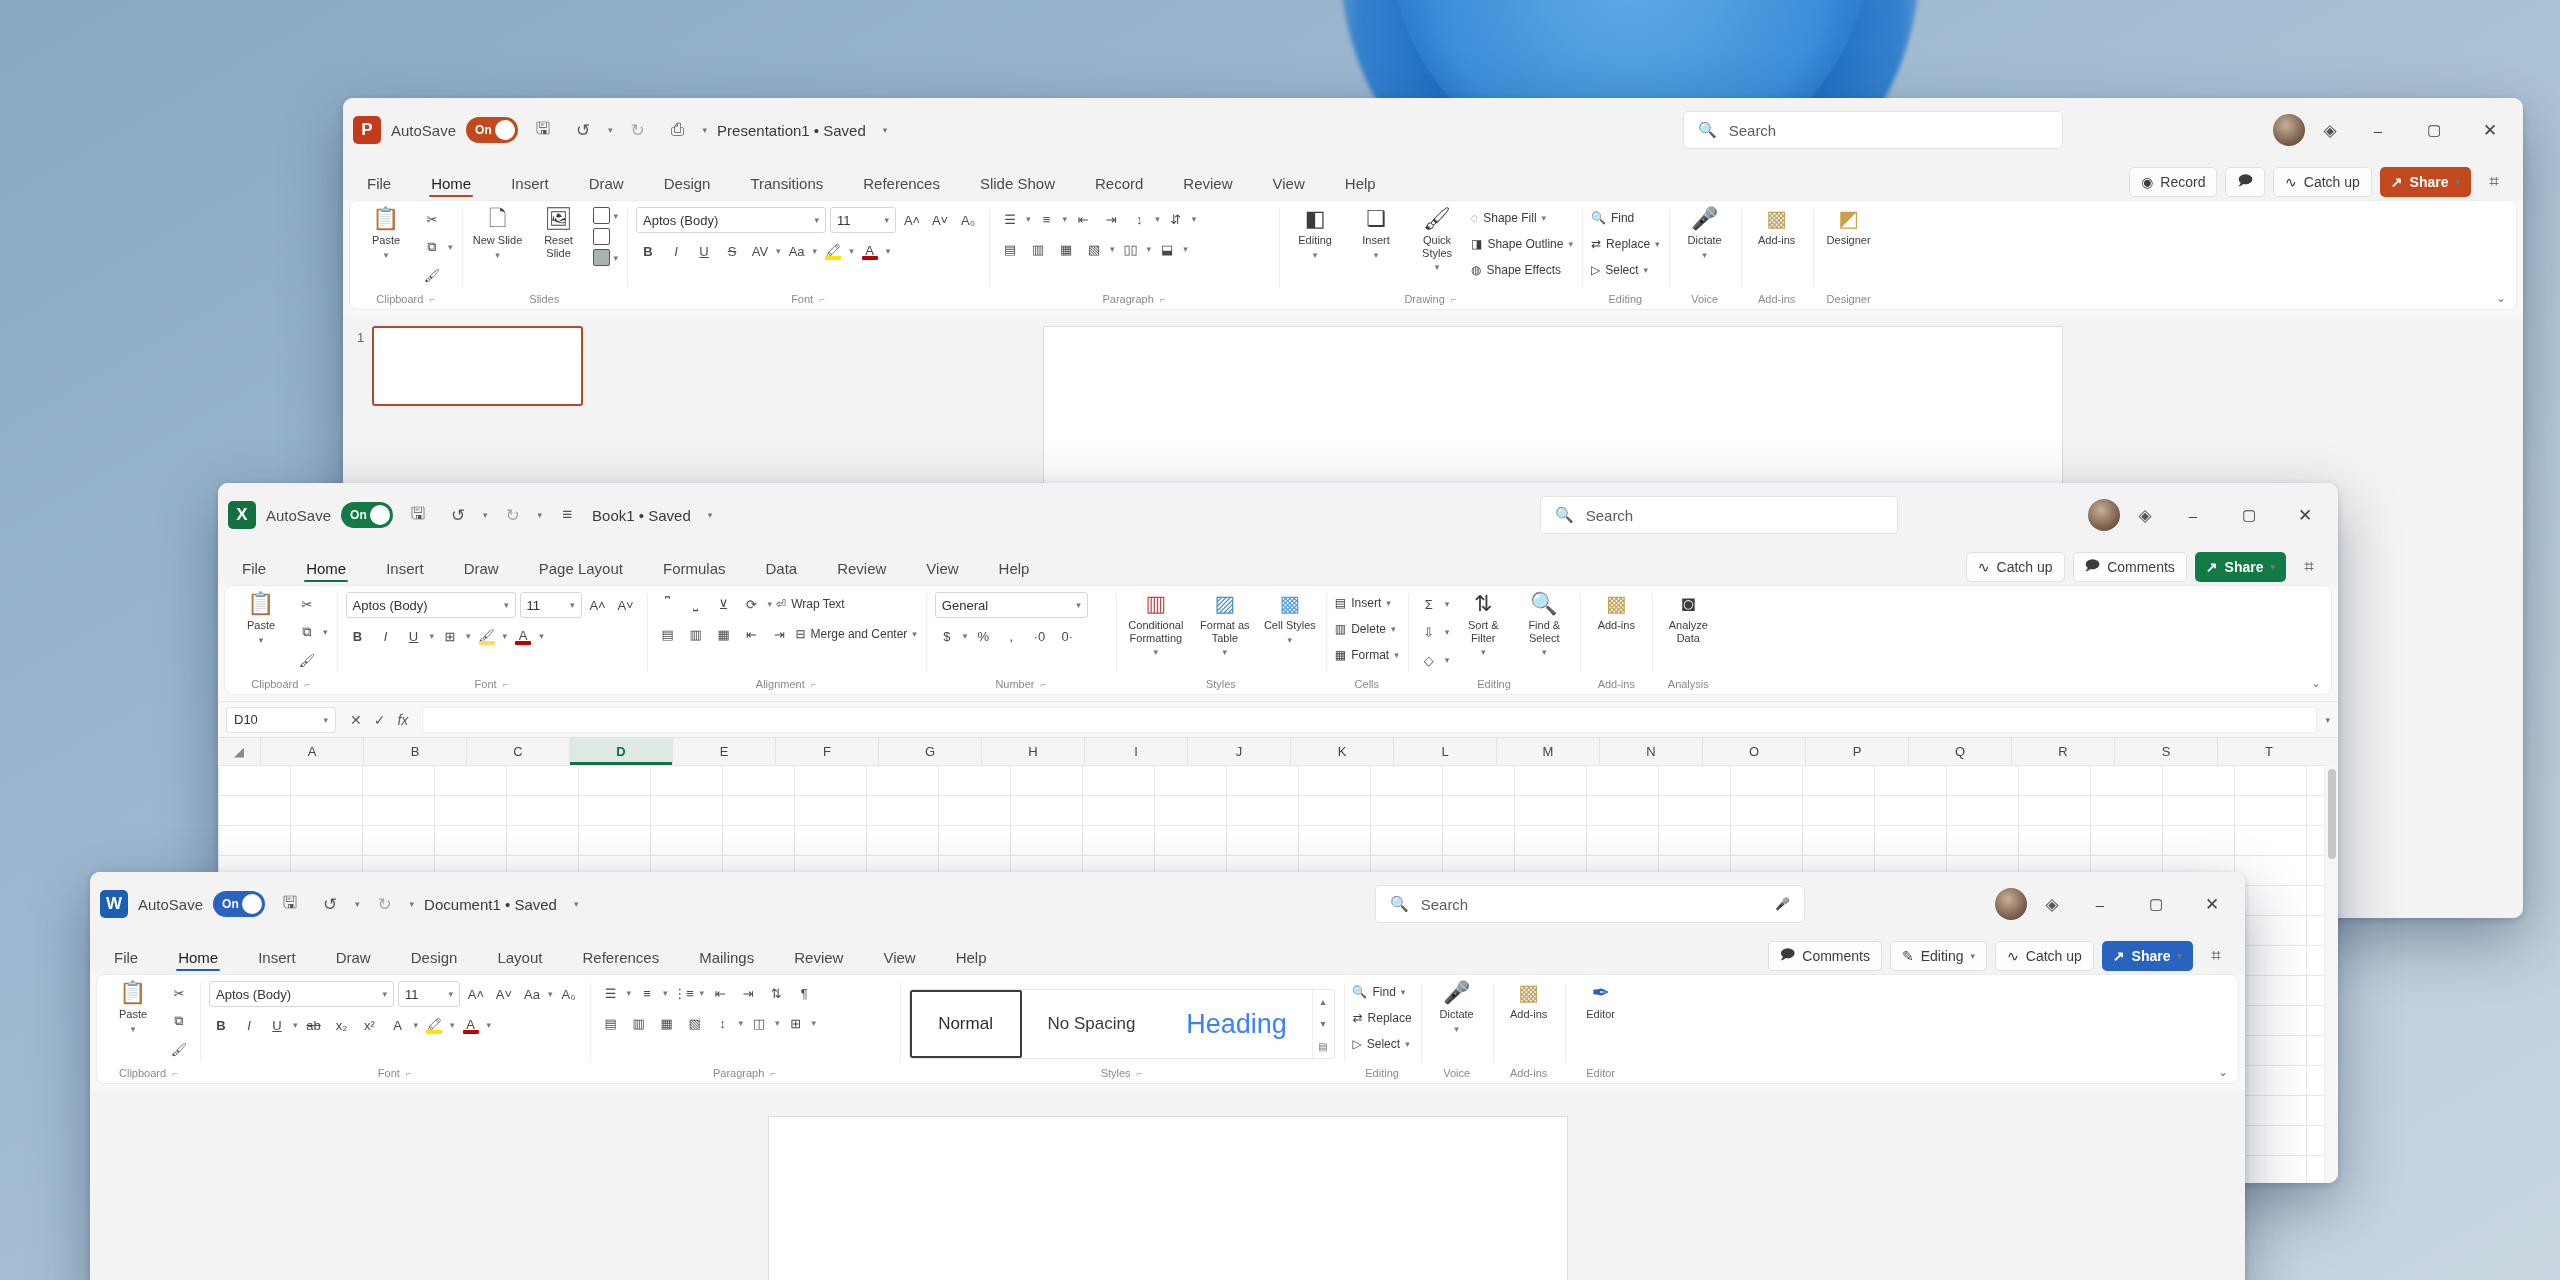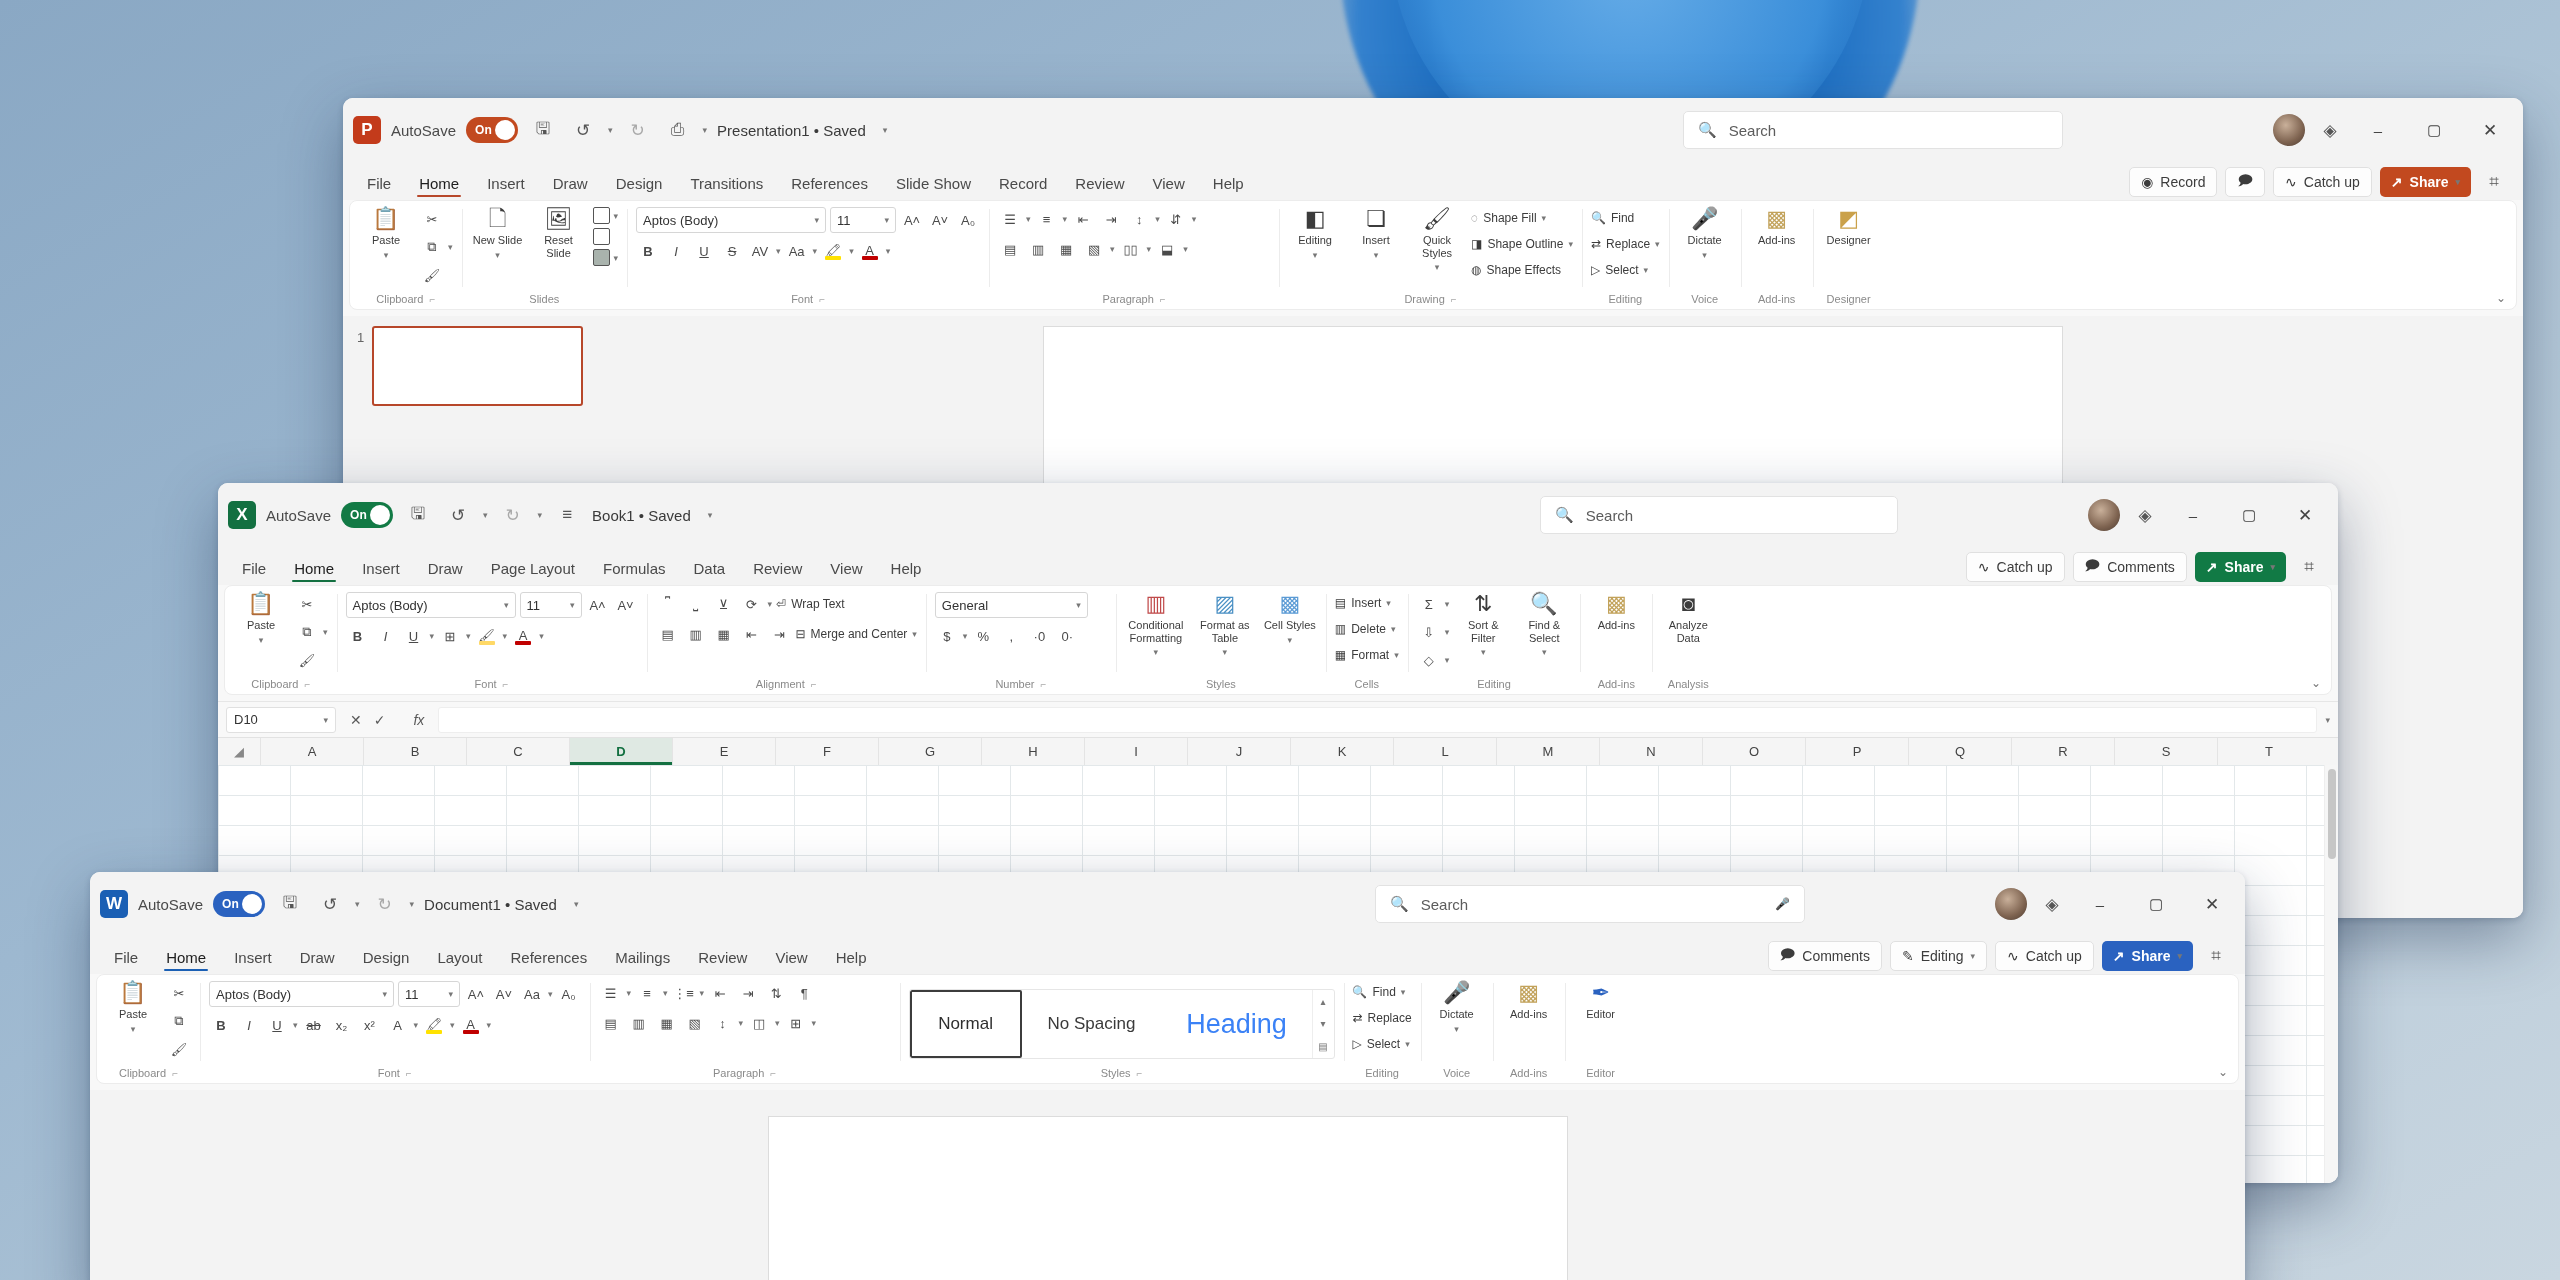--- a/index.html
+++ b/index.html
@@ -36,21 +36,21 @@
   .docname{font-size:15px;color:#3a3a3a;white-space:nowrap;display:flex;align-items:center;gap:17px;}
   .searchbox{flex:0 0 auto;height:38px;background:#fff;border:1px solid #e2e2e2;border-radius:5px;
     display:flex;align-items:center;gap:12px;padding:0 14px;color:#5c5c5c;font-size:15px;}
   .spacer{flex:1 1 auto;}
   .avatar{width:32px;height:32px;border-radius:50%;
     background:radial-gradient(circle at 40% 35%,#c9b09a,#7e6350 60%,#4a3a30);flex:0 0 auto;}
   .wbtn{width:46px;height:40px;display:flex;align-items:center;justify-content:center;color:#444;font-size:15px;}
   .wbtn.cls{font-size:17px;}
 
   
-  .tabs{display:flex;align-items:flex-end;height:38px;padding:0 14px;gap:8px;background:#f3f3f3;}
+  .tabs{display:flex;align-items:flex-end;height:38px;padding:0 14px;gap:20px;background:#f3f3f3;}
   .tab{font-size:15px;color:#4a4a4a;padding:3px 10px 8px;white-space:nowrap;position:relative;}
   .tab.active{color:#1d1d1d;}
   .tab.active:after{content:"";position:absolute;left:8px;right:8px;bottom:3px;height:2.5px;border-radius:2px;}
   .ppt .tab.active:after{background:#b7472a;}
   .xl  .tab.active:after{background:#137041;}
   .wd  .tab.active:after{background:#1a5fb4;}
   .tabright{margin-left:auto;display:flex;align-items:center;gap:8px;padding-bottom:3px;}
   .pill{height:30px;border:1px solid #e0e0e0;background:#fdfdfd;border-radius:5px;display:flex;align-items:center;
     gap:7px;padding:0 11px;font-size:14px;color:#3c3c3c;white-space:nowrap;}
   .pill.solid{border:none;color:#fff;font-weight:600;}
@@ -689,21 +689,21 @@
   </div>
 
   <div class="formulabar">
     <div class="namebox">
       <span>D10</span>
         <span class="caret">▾</span>
     </div>
     <div class="fxgrp">
       <span>✕</span>
       <span>✓</span>
-      <span style="font-style:italic;margin-left:16px;">fx</span>
+      <span style="font-style:italic;">fx</span>
     </div>
     <div class="finput"></div>
     <span class="caret">▾</span>
   </div>
 
   <div class="colhead">
     <div class="corner">◢</div>
     <div class="c">A</div>
     <div class="c">B</div>
     <div class="c">C</div>

